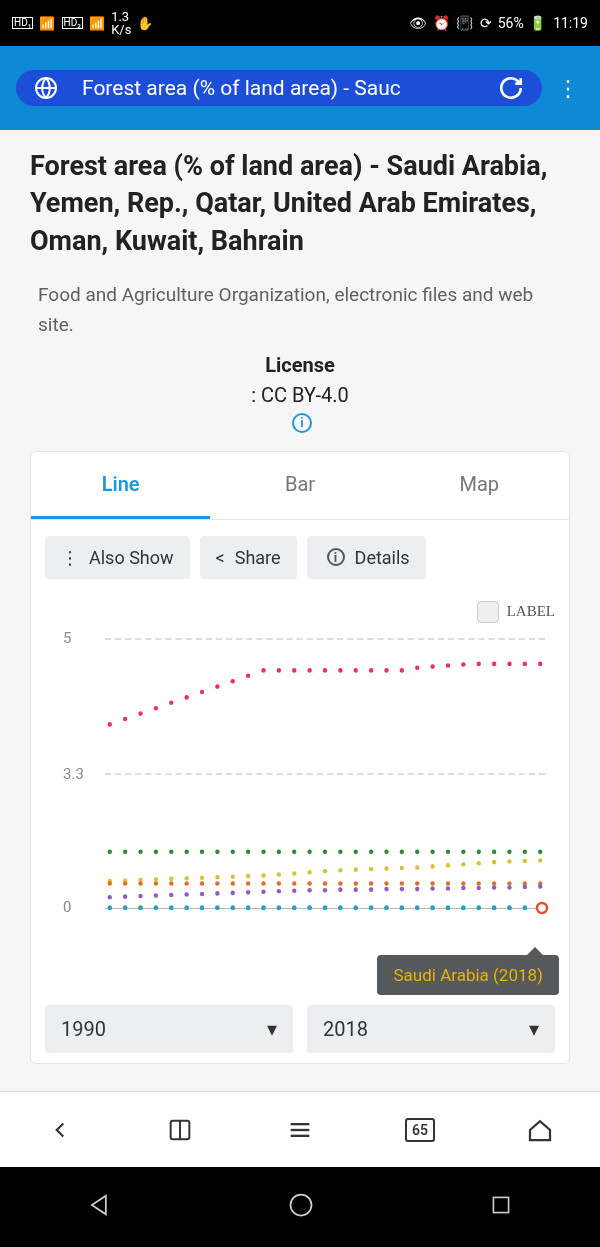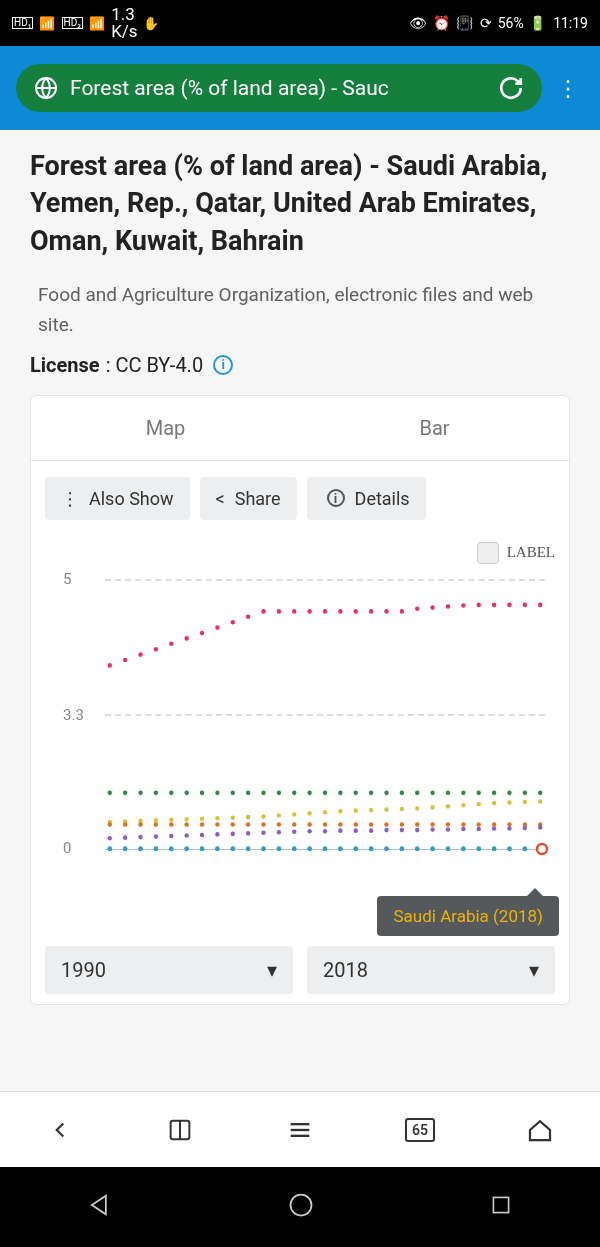--- a/index.html
+++ b/index.html
@@ -5,31 +5,31 @@
   * { box-sizing: border-box; margin: 0; padding: 0; }
   body { font-family: -apple-system, BlinkMacSystemFont, 'Segoe UI', Roboto, sans-serif; background: #f6f6f6; width: 600px; height: 1247px; overflow: hidden; }
 
   
   .status-bar { background: #000; color: #fff; height: 46px; display: flex; justify-content: space-between; align-items: center; padding: 0 12px; font-size: 13px; }
   .status-left, .status-right { display: flex; align-items: center; gap: 6px; }
   .status-right span { font-size: 14px; }
 
   
   .browser-bar { background: #0d89d6; height: 84px; display: flex; align-items: center; padding: 0 16px; gap: 10px; }
-  .url-pill { flex: 1; background: #15803d; border-radius: 30px; height: 48px; display: flex; align-items: center; padding: 0 18px; color: #fff; gap: 12px; overflow: hidden; }
+  .url-pill { flex: 1; background: #1d4ed8; border-radius: 30px; height: 36px; display: flex; align-items: center; padding: 0 18px; color: #fff; gap: 24px; overflow: hidden; }
   .url-pill .globe { flex-shrink: 0; }
   .url-text { flex: 1; font-size: 21px; white-space: nowrap; overflow: hidden; }
   .refresh { flex-shrink: 0; }
   .more-dots { width: 32px; display: flex; justify-content: center; align-items: center; color: #fff; font-size: 22px; }
 
   
   .page { padding: 18px 30px 0 30px; background: #f6f6f6; border-radius: 9px; }
   h1 { font-size: 27px; font-weight: 700; color: #222; line-height: 1.38; margin-bottom: 20px; }
   .source { color: #606060; font-size: 19px; line-height: 1.6; margin-bottom: 12px; margin-left: 8px; }
-  .license { font-size: 20px; color: #222; margin-bottom: 18px; display: flex; align-items: center; gap: 6px; }
+  .license { font-size: 20px; color: #222; margin-bottom: 18px; display: flex; align-items: center; gap: 6px; flex-direction: column; }
   .license b { font-weight: 700; }
   .info-icon { display: inline-flex; width: 20px; height: 20px; border: 2px solid #1e97df; border-radius: 50%; color: #1e97df; align-items: center; justify-content: center; font-size: 13px; font-weight: 700; margin-left: 4px; }
 
   
   .card { background: #fff; border: 1px solid #e5e5e5; border-radius: 6px; overflow: hidden; }
   .tabs { display: flex; border-bottom: 1px solid #e5e5e5; }
   .tab { flex: 1; text-align: center; padding: 20px 0; font-size: 20px; color: #777; cursor: pointer; }
   .tab.active { color: #1e97df; font-weight: 600; border-bottom: 3px solid #1e97df; }
 
   .action-row { display: flex; gap: 10px; padding: 16px 14px; }
@@ -65,21 +65,21 @@
 </style>
 </head>
 <body>
 
 <div class="status-bar">
   <div class="status-left">
     <span style="font-size:10px;line-height:1;border:1px solid #fff;padding:0 1px">HD₁</span>
     <span>📶</span>
     <span style="font-size:10px;line-height:1;border:1px solid #fff;padding:0 1px">HD₂</span>
     <span>📶</span>
-    <span style="font-size:17px;line-height:1">
+    <span style="font-size:13px;line-height:1">
       <span>1.3</span><br><span>K/s</span>
     </span>
     <span>✋</span>
   </div>
   <div class="status-right">
     <span>👁</span>
     <span>⏰</span>
     <span>📳</span>
     <span>⟳</span>
     <span>56%</span>
@@ -107,22 +107,23 @@
   <h1>Forest area (% of land area) - Saudi Arabia, Yemen, Rep., Qatar, United Arab Emirates, Oman, Kuwait, Bahrain</h1>
   <p class="source">Food and Agriculture Organization, electronic files and web site.</p>
   <p class="license">
     <b>License</b>
     <span>: CC BY-4.0</span>
     <span class="info-icon">i</span>
   </p>
 
   <div class="card">
     <div class="tabs">
+      <div class="tab active">Line</div>
+      <div class="tab">Bar</div>
       <div class="tab">Map</div>
-      <div class="tab">Bar</div>
     </div>
 
     <div class="action-row">
       <div class="action-btn">
         <span>⋮</span>
         <span>Also Show</span>
       </div>
       <div class="action-btn">
         <span>&lt;</span>
         <span>Share</span>

